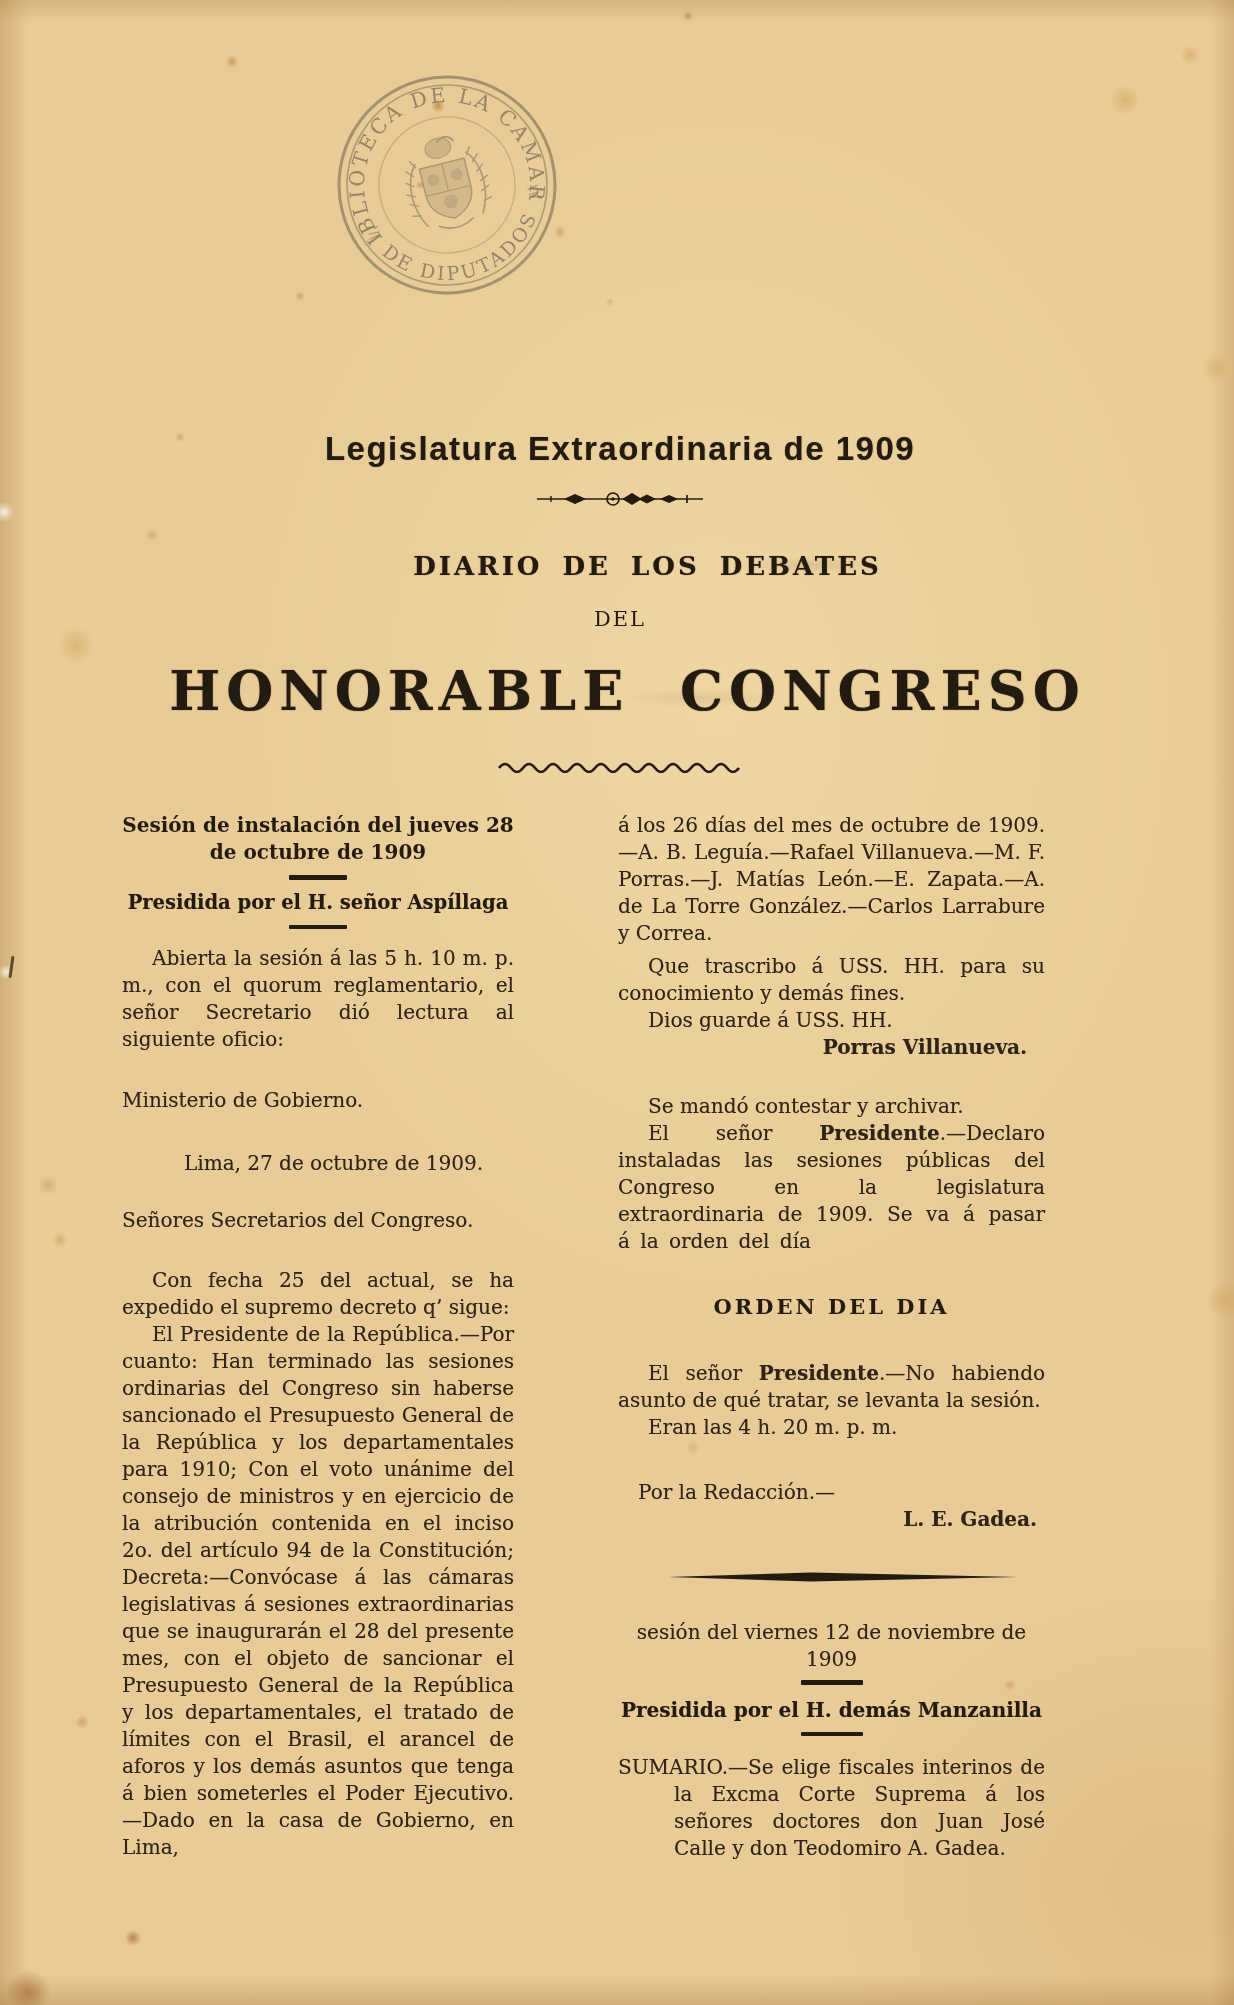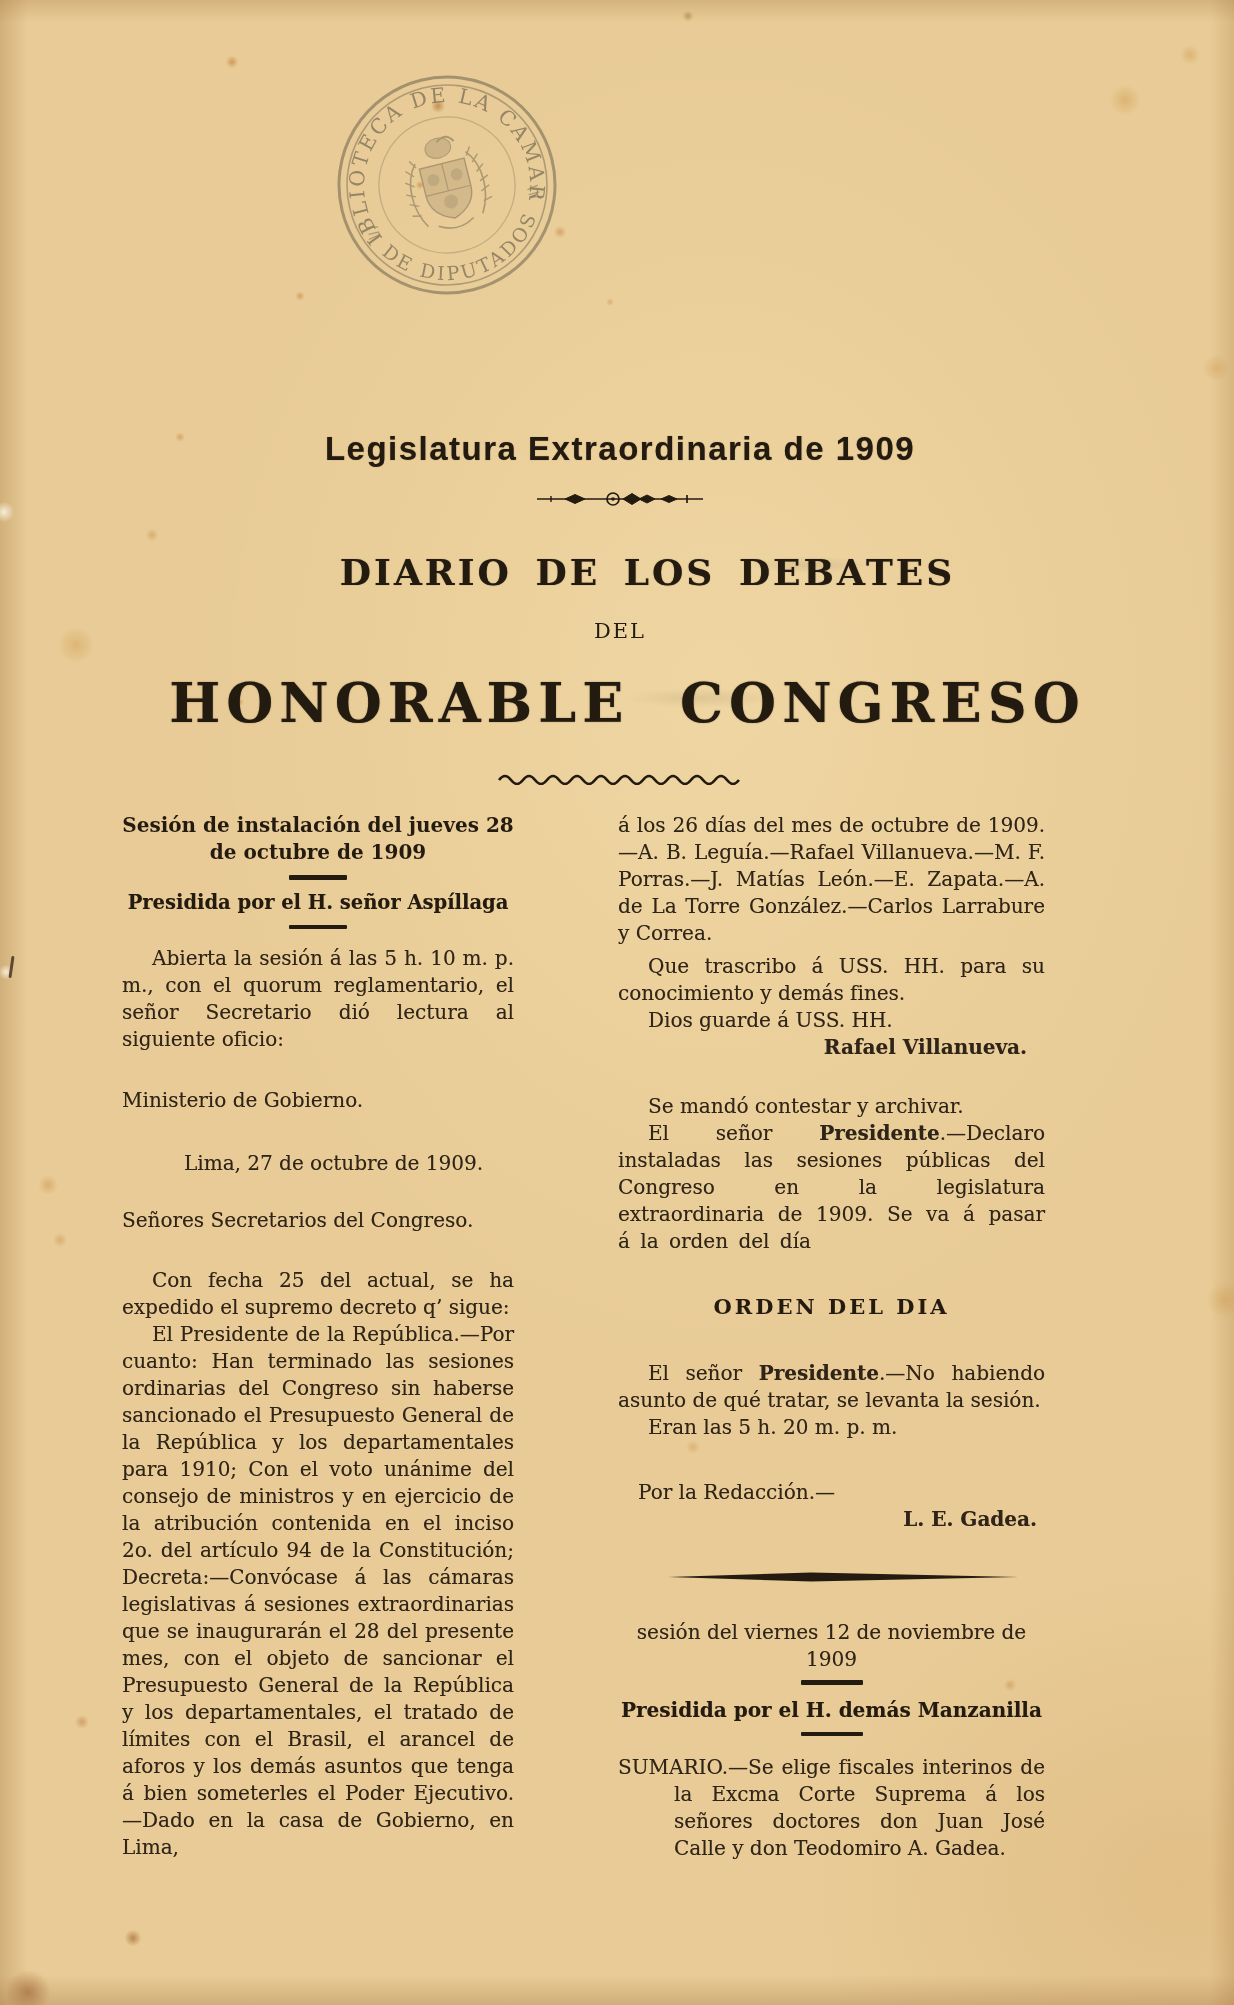--- a/index.html
+++ b/index.html
@@ -46,21 +46,21 @@
     background-color:#e8cb96;
   }
   .stamp{position:absolute;left:331px;top:69px;filter:blur(.4px);opacity:.8;}
   .mark{position:absolute;left:10px;top:956px;width:3px;height:22px;background:#3a2c1a;
         transform:rotate(8deg);border-radius:2px;opacity:.8;}
 
   .masthead{position:absolute;left:140px;top:430px;width:960px;text-align:center;color:#241b10;}
   .legislature{font-family:"Liberation Sans",sans-serif;font-weight:bold;font-size:33px;
                letter-spacing:1.5px;text-shadow:0 0 1px rgba(36,27,16,.5);}
   .ornament{display:block;margin:21px auto 0;}
-  .journal-title{margin-top:42px;padding-left:55px;font-weight:bold;font-size:36px;
+  .journal-title{margin-top:42px;padding-left:55px;font-weight:bold;font-size:26px;
                  letter-spacing:3px;word-spacing:8px;text-shadow:0 0 1px rgba(36,27,16,.55);}
   .of-the{margin-top:26px;font-weight:normal;font-size:21px;letter-spacing:2px;}
   .body-name{margin-top:28px;padding-left:15px;font-weight:bold;font-size:54px;
              letter-spacing:6px;word-spacing:26px;text-shadow:0 0 1.2px rgba(36,27,16,.6);}
   .wavy{display:block;margin:36px auto 0;}
 
   .col{position:absolute;top:812px;}
   .col-left{left:122px;width:392px;}
   .col-right{left:618px;width:427px;}
   .col p{margin:0;font-size:20px;line-height:27px;text-align:justify;
@@ -166,31 +166,31 @@
     <p class="dateline">Lima, 27 de octubre de 1909.</p>
     <p class="mt30">Señores Secretarios del Congreso.</p>
     <p class="indent mt33">Con fecha 25 del actual, se ha expedido el supremo decreto q’ sigue:</p>
     <p class="indent">El Presidente de la República.—Por cuanto: Han terminado las sesiones ordinarias del Congreso sin haberse sancionado el Presupuesto General de la República y los departamentales para 1910; Con el voto unánime del consejo de ministros y en ejercicio de la atribución contenida en el inciso 2o. del artículo 94 de la Constitución; Decreta:—Convócase á las cámaras legislativas á sesiones extraordinarias que se inaugurarán el 28 del presente mes, con el objeto de sancionar el Presupuesto General de la República y los departamentales, el tratado de límites con el Brasil, el arancel de aforos y los demás asuntos que tenga á bien someterles el Poder Ejecutivo.—Dado en la casa de Gobierno, en Lima,</p>
   </div>
 
   <div class="col col-right">
     <p>á los 26 días del mes de octubre de 1909.—A. B. Leguía.—Rafael Villanueva.—M. F. Porras.—J. Matías León.—E. Zapata.—A. de La Torre González.—Carlos Larrabure y Correa.</p>
     <p class="indent" style="margin-top:6px">Que trascribo á USS. HH. para su conocimiento y demás fines.</p>
     <p class="indent">Dios guarde á USS. HH.</p>
-    <p class="sig">Rafael Villanueva.</p>
+    <p class="sig">Porras Villanueva.</p>
 
     <p class="indent mt32">Se mandó contestar y archivar.</p>
 
     <p class="indent loose"><span>El señor </span><b>Presidente</b><span>.—Declaro instaladas las sesiones públicas del Congreso en la legislatura extraordinaria de 1909. Se va á pasar á la orden del día</span></p>
 
     <h3 class="orden">ORDEN DEL DIA</h3>
 
     <p class="indent mt40"><span>El señor </span><b>Presidente</b><span>.—No habiendo asunto de qué tratar, se levanta la sesión.</span></p>
 
-    <p class="indent">Eran las 5 h. 20 m. p. m.</p>
+    <p class="indent">Eran las 4 h. 20 m. p. m.</p>
     <p class="mt38" style="text-indent:20px">Por la Redacción.—</p>
     <p class="sig-edit">L. E. Gadea.</p>
 
     <svg class="rule" width="356" height="12" viewBox="0 0 356 12">
       <polygon points="2,6 145,1.5 354,6 145,10.5" fill="#241b10"></polygon>
     </svg>
 
     <p class="center mt36">sesión del viernes 12 de noviembre de 1909</p>
     <div class="bar" style="width:62px;margin-top:7px"></div>
     <p class="presided" style="font-size:20px !important;margin-top:12px">Presidida por el H. demás Manzanilla</p>

